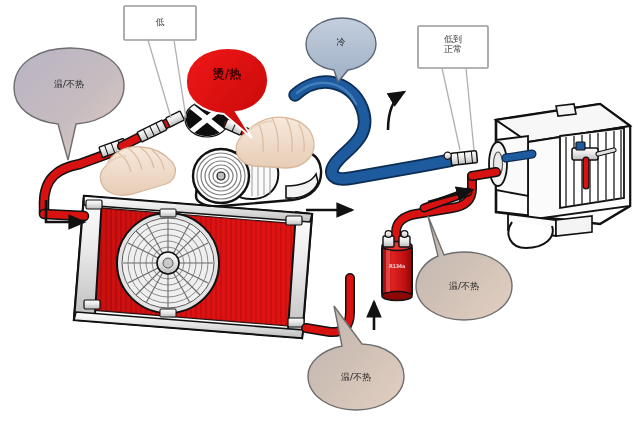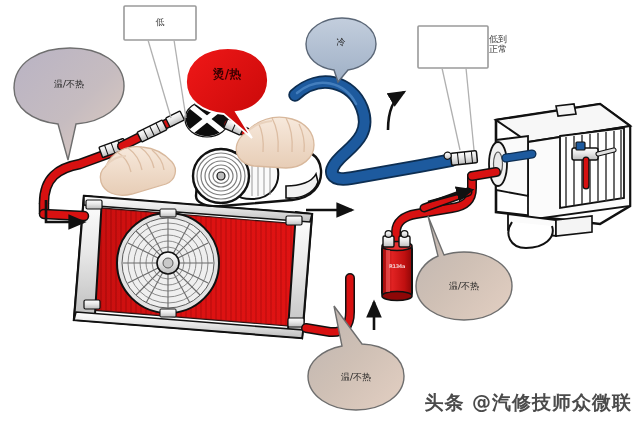--- a/index.html
+++ b/index.html
@@ -392,24 +392,23 @@
   </svg>
 
   <div class="lbl lbl-box" style="left:124px;top:17px;width:72px;">低</div>
 
   <div class="lbl lbl-bubble" style="left:24px;top:79px;width:90px;">温/不热</div>
 
   <div class="lbl lbl-red" style="left:198px;top:68px;width:58px;">烫/热</div>
 
   <div class="lbl lbl-bubble" style="left:311px;top:37px;width:60px;">冷</div>
 
-  <div class="lbl lbl-box" style="left:418px;top:34px;width:70px;padding-left:45px;">低到
+  <div class="lbl lbl-box" style="left:418px;top:34px;width:70px;">低到
 正常</div>
 
   <div class="lbl lbl-bubble" style="left:419px;top:281px;width:90px;">温/不热</div>
 
   <div class="lbl lbl-bubble" style="left:311px;top:372px;width:90px;">温/不热</div>
 
   <div class="lbl lbl-can" style="left:383px;top:264px;width:28px;">R134a</div>
 
-  <div class="watermark">头条 @汽修技师众微联</div>
 
 </div>
 
 </body></html>

